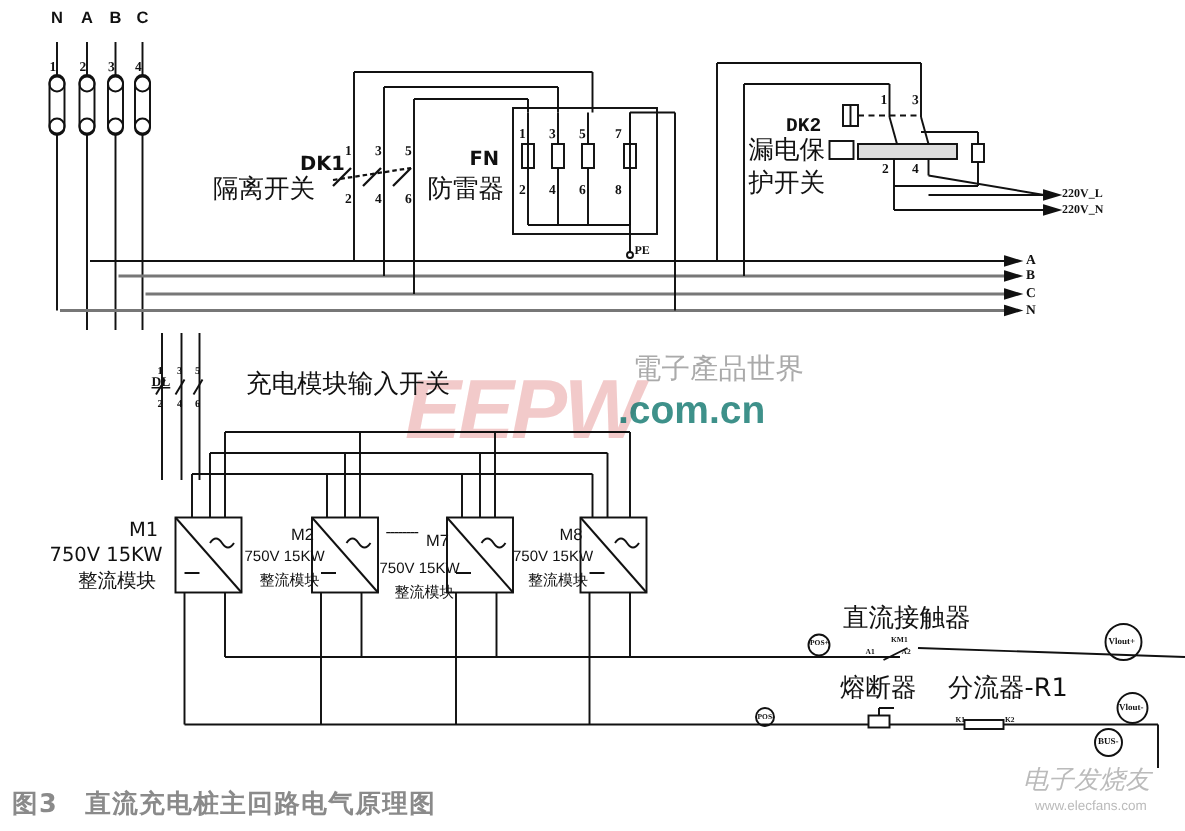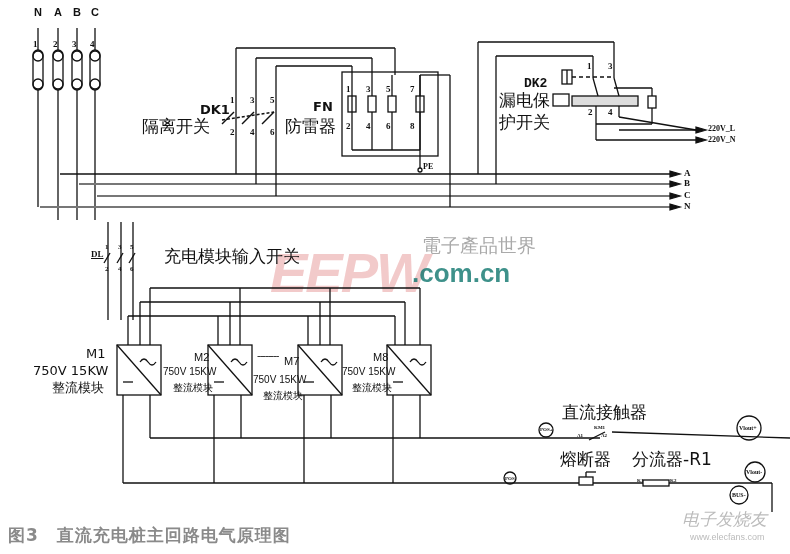--- a/index.html
+++ b/index.html
@@ -253,21 +253,21 @@
 <div class="lbl serif tiny" style="left:588px;top:108px;">2</div>
 <div class="lbl serif tiny" style="left:608px;top:108px;">4</div>
 <div class="lbl serif tiny" style="left:708px;top:125px;font-size:8px;">220V_L</div>
 <div class="lbl serif tiny" style="left:708px;top:136px;font-size:8px;">220V_N</div>
 
 <div class="lbl serif tiny" style="left:684px;top:169px;">A</div>
 <div class="lbl serif tiny" style="left:684px;top:179px;">B</div>
 <div class="lbl serif tiny" style="left:684px;top:191px;">C</div>
 <div class="lbl serif tiny" style="left:684px;top:202px;">N</div>
 
-<div class="lbl serif tiny" style="left:91px;top:250px;text-decoration:underline;">DL</div>
+<div class="lbl serif tiny" style="left:101px;top:250px;text-decoration:underline;">DL</div>
 <div class="lbl big" style="left:164px;top:248px;">充电模块输入开关</div>
 <div class="lbl serif tiny" style="left:105px;top:244px;font-size:7px;">1</div>
 <div class="lbl serif tiny" style="left:118px;top:244px;font-size:7px;">3</div>
 <div class="lbl serif tiny" style="left:130px;top:244px;font-size:7px;">5</div>
 <div class="lbl serif tiny" style="left:105px;top:266px;font-size:7px;">2</div>
 <div class="lbl serif tiny" style="left:118px;top:266px;font-size:7px;">4</div>
 <div class="lbl serif tiny" style="left:130px;top:266px;font-size:7px;">6</div>
 
 <div class="lbl mid" style="left:86px;top:347px;">M1</div>
 <div class="lbl mid" style="left:33px;top:364px;">750V 15KW</div>

